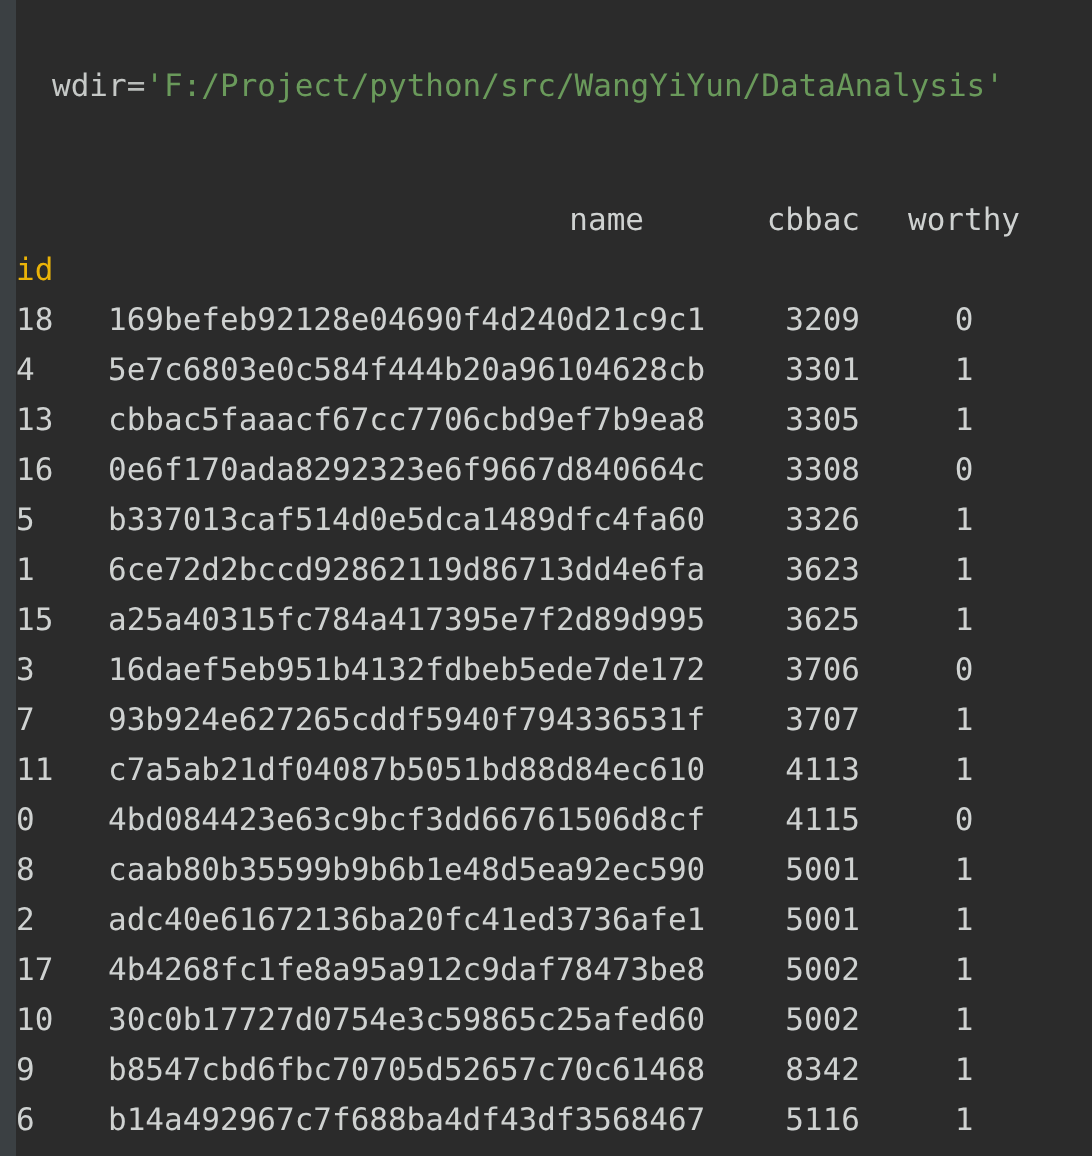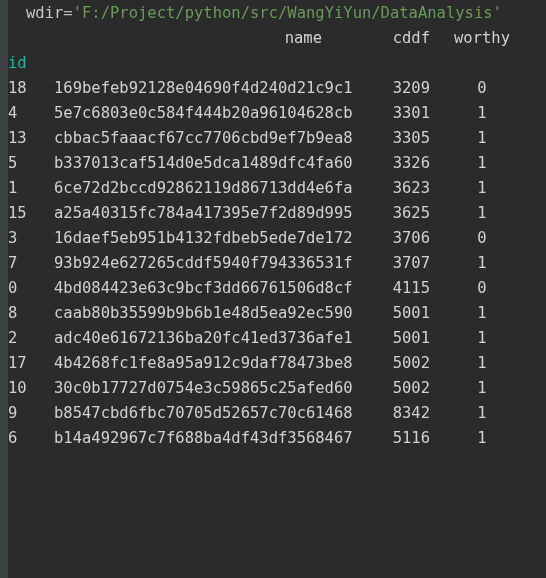--- a/index.html
+++ b/index.html
@@ -43,72 +43,74 @@
     top: 0;
     right: 0;
     bottom: 0;
     padding-top: 1px;
   }
 
   .line {
     height: 25px;
     line-height: 25px;
     white-space: pre;
+    margin-top: 30px;
   }
 
   
   .wdir-line {
     padding-left: 18px;
   }
   .tok-var   { color: #c5c8c6; }
   .tok-op    { color: #b9bcba; }
   .tok-str   { color: #6a9a5b; }
 
   
   .tbl {
     border-collapse: collapse;
     table-layout: fixed;
     width: 470px;
+    margin-top: 42px;
   }
   .tbl td, .tbl th {
     padding: 0;
     margin: 0;
     height: 25px;
     line-height: 25px;
     font-weight: normal;
     font-size: 15.5px;
     color: #cfd2d1;
     white-space: pre;
     vertical-align: middle;
   }
   .c-id    { width: 46px;  text-align: left;  padding-left: 2px; }
   .c-name  { width: 268px; text-align: right; }
   .c-price { width: 108px; text-align: right; }
   .c-worthy{ width: 104px; text-align: center; padding-right: 10px; }
 
   .hdr td { color: #cfd2d1; }
-  .idrow td { color: #14b8a6; }
+  .idrow td { color: #eab308; }
 </style>
 </head>
 <body>
 
 <div id="console">
 
   <div id="gutter"></div>
 
   <div id="content">
 
     <div class="line wdir-line"><span class="tok-var">wdir</span><span class="tok-op">=</span><span class="tok-str">'F:/Project/python/src/WangYiYun/DataAnalysis'</span></div>
 
     <table class="tbl">
       <tbody>
         <tr class="hdr">
           <td class="c-id"></td>
           <td class="c-name">name</td>
-          <td class="c-price">cddf</td>
+          <td class="c-price">cbbac</td>
           <td class="c-worthy">worthy</td>
         </tr>
         <tr class="idrow">
           <td class="c-id">id</td>
           <td class="c-name"></td>
           <td class="c-price"></td>
           <td class="c-worthy"></td>
         </tr>
       <tr>
             <td class="c-id">18</td>
@@ -122,20 +124,26 @@
             <td class="c-price">3301</td>
             <td class="c-worthy">1</td>
           </tr>
           <tr>
             <td class="c-id">13</td>
             <td class="c-name">cbbac5faaacf67cc7706cbd9ef7b9ea8</td>
             <td class="c-price">3305</td>
             <td class="c-worthy">1</td>
           </tr>
           <tr>
+            <td class="c-id">16</td>
+            <td class="c-name">0e6f170ada8292323e6f9667d840664c</td>
+            <td class="c-price">3308</td>
+            <td class="c-worthy">0</td>
+          </tr>
+          <tr>
             <td class="c-id">5</td>
             <td class="c-name">b337013caf514d0e5dca1489dfc4fa60</td>
             <td class="c-price">3326</td>
             <td class="c-worthy">1</td>
           </tr>
           <tr>
             <td class="c-id">1</td>
             <td class="c-name">6ce72d2bccd92862119d86713dd4e6fa</td>
             <td class="c-price">3623</td>
             <td class="c-worthy">1</td>
@@ -152,20 +160,26 @@
             <td class="c-price">3706</td>
             <td class="c-worthy">0</td>
           </tr>
           <tr>
             <td class="c-id">7</td>
             <td class="c-name">93b924e627265cddf5940f794336531f</td>
             <td class="c-price">3707</td>
             <td class="c-worthy">1</td>
           </tr>
           <tr>
+            <td class="c-id">11</td>
+            <td class="c-name">c7a5ab21df04087b5051bd88d84ec610</td>
+            <td class="c-price">4113</td>
+            <td class="c-worthy">1</td>
+          </tr>
+          <tr>
             <td class="c-id">0</td>
             <td class="c-name">4bd084423e63c9bcf3dd66761506d8cf</td>
             <td class="c-price">4115</td>
             <td class="c-worthy">0</td>
           </tr>
           <tr>
             <td class="c-id">8</td>
             <td class="c-name">caab80b35599b9b6b1e48d5ea92ec590</td>
             <td class="c-price">5001</td>
             <td class="c-worthy">1</td>

